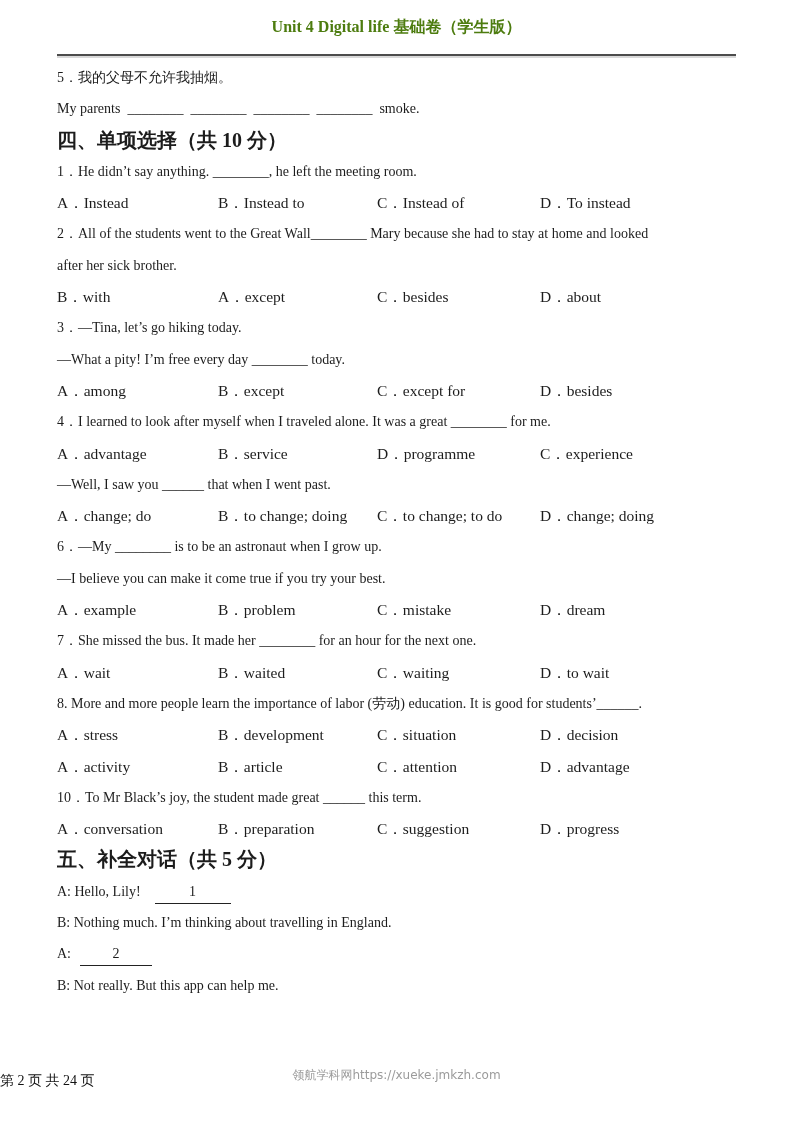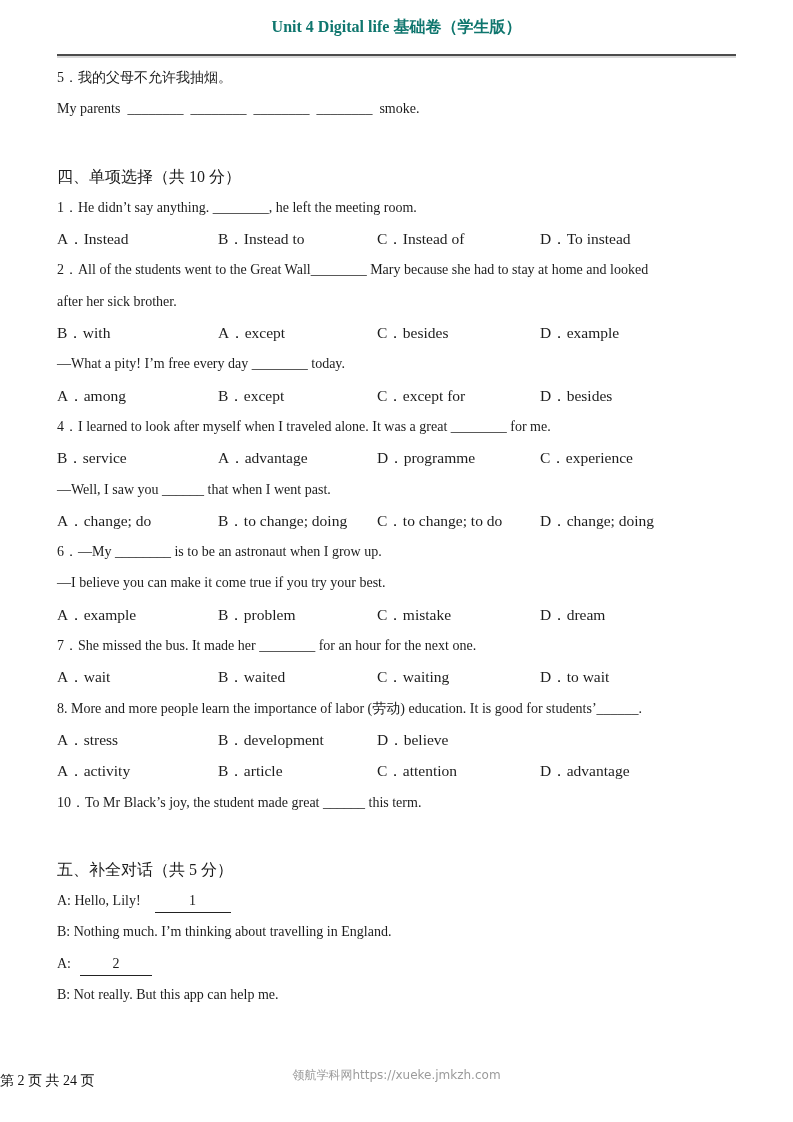--- a/index.html
+++ b/index.html
@@ -5,32 +5,32 @@
   * { margin:0; padding:0; box-sizing:border-box; }
   html,body { background:#ffffff; }
   body {
     width:793px; height:1122px; position:relative; overflow:hidden;
     font-family:"Liberation Serif","DejaVu Serif",serif;
     color:#1c1c1c;
   }
   .page { position:absolute; inset:0; padding:14px 57px 0 57px; }
   .doc-title {
     text-align:center; font-weight:bold; font-size:16px;
-    color:#0f766e; line-height:26px; white-space:pre-wrap;
+    color:#4d7c0f; line-height:26px; white-space:pre-wrap;
   }
   .header-rule {
     margin-top:14px; height:2px; background:#4c4c4c;
     box-shadow:0 2px 0 #d9d9d9;
   }
   .content { margin-top:6px; }
   .line {
     font-size:14px; line-height:31.3px; white-space:pre-wrap;
     min-height:31.3px;
   }
-  .heading { font-weight:normal; font-size:16px;margin-top:36px; }
+  .heading { font-weight:bold; font-size:20px; }
   .opts {
     display:grid; grid-template-columns:161px 159px 163px 1fr;
     font-size:15.5px; line-height:31.3px;
   }
   .opt { white-space:pre-wrap; }
   .blank-num {
     display:inline-block; width:76px; margin-left:14px;
     border-bottom:1.4px solid #222; text-align:center;
     line-height:19px; height:22px;
   }
@@ -73,39 +73,40 @@
       </div>
     </div>
 
     <div>
       <div class="line">2．All of the students went to the Great Wall________ Mary because she had to stay at home and looked</div>
       <div class="line">after her sick brother.</div>
       <div class="opts">
         <span class="opt">B．with</span>
         <span class="opt">A．except</span>
         <span class="opt">C．besides</span>
-        <span class="opt">D．example</span>
+        <span class="opt">D．about</span>
       </div>
     </div>
 
     <div>
+      <div class="line">3．—Tina, let’s go hiking today.</div>
       <div class="line">—What a pity! I’m free every day ________ today.</div>
       <div class="opts">
         <span class="opt">A．among</span>
         <span class="opt">B．except</span>
         <span class="opt">C．except for</span>
         <span class="opt">D．besides</span>
       </div>
     </div>
 
     <div>
       <div class="line">4．I learned to look after myself when I traveled alone. It was a great ________ for me.</div>
       <div class="opts">
+        <span class="opt">A．advantage</span>
         <span class="opt">B．service</span>
-        <span class="opt">A．advantage</span>
         <span class="opt">D．programme</span>
         <span class="opt">C．experience</span>
       </div>
     </div>
 
     <div>
       <div class="line">—Well, I saw you ______ that when I went past.</div>
       <div class="opts">
         <span class="opt">A．change; do</span>
         <span class="opt">B．to change; doing</span>
@@ -133,35 +134,42 @@
         <span class="opt">C．waiting</span>
         <span class="opt">D．to wait</span>
       </div>
     </div>
 
     <div>
       <div class="line">8. More and more people learn the importance of labor (劳动) education. It is good for students’______.</div>
       <div class="opts">
         <span class="opt">A．stress</span>
         <span class="opt">B．development</span>
-        <span class="opt">D．believe</span>
+        <span class="opt">C．situation</span>
+        <span class="opt">D．decision</span>
       </div>
     </div>
 
     <div>
       <div class="opts">
         <span class="opt">A．activity</span>
         <span class="opt">B．article</span>
         <span class="opt">C．attention</span>
         <span class="opt">D．advantage</span>
       </div>
     </div>
 
     <div>
       <div class="line">10．To Mr Black’s joy, the student made great ______ this term.</div>
+      <div class="opts">
+        <span class="opt">A．conversation</span>
+        <span class="opt">B．preparation</span>
+        <span class="opt">C．suggestion</span>
+        <span class="opt">D．progress</span>
+      </div>
     </div>
 
     <div class="line heading">五、补全对话（共 5 分）</div>
 
     <div class="line"><span>A: Hello, Lily!</span><span class="blank-num"><span>1</span></span></div>
 
     <div class="line"><span>B: Nothing much. I’m thinking about travelling in England.</span></div>
 
     <div class="line"><span>A:</span><span class="blank-num blank-2"><span>2</span></span></div>
 

